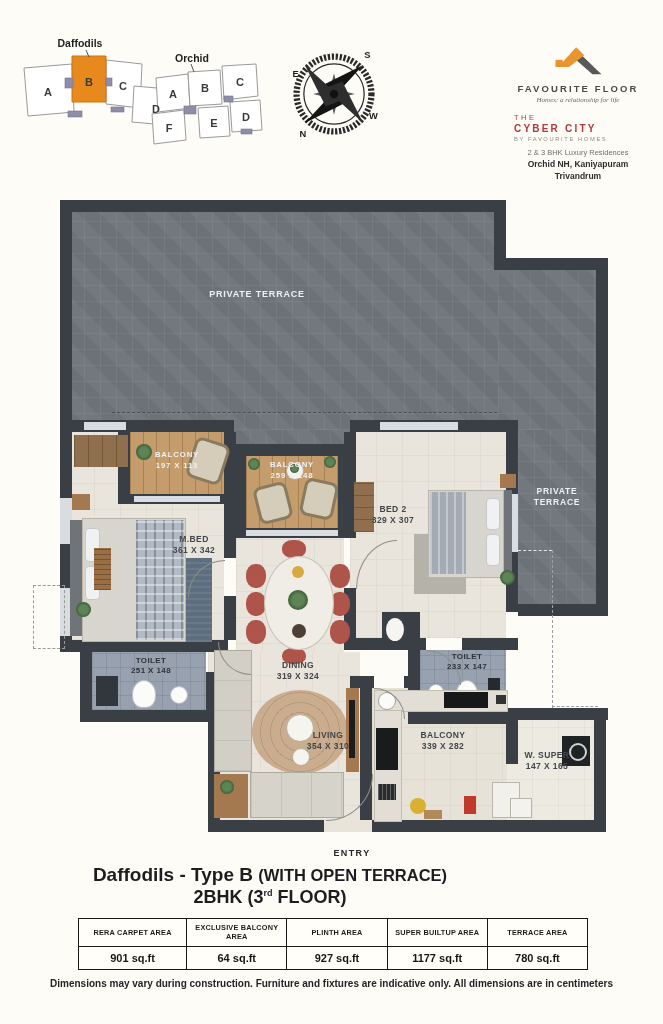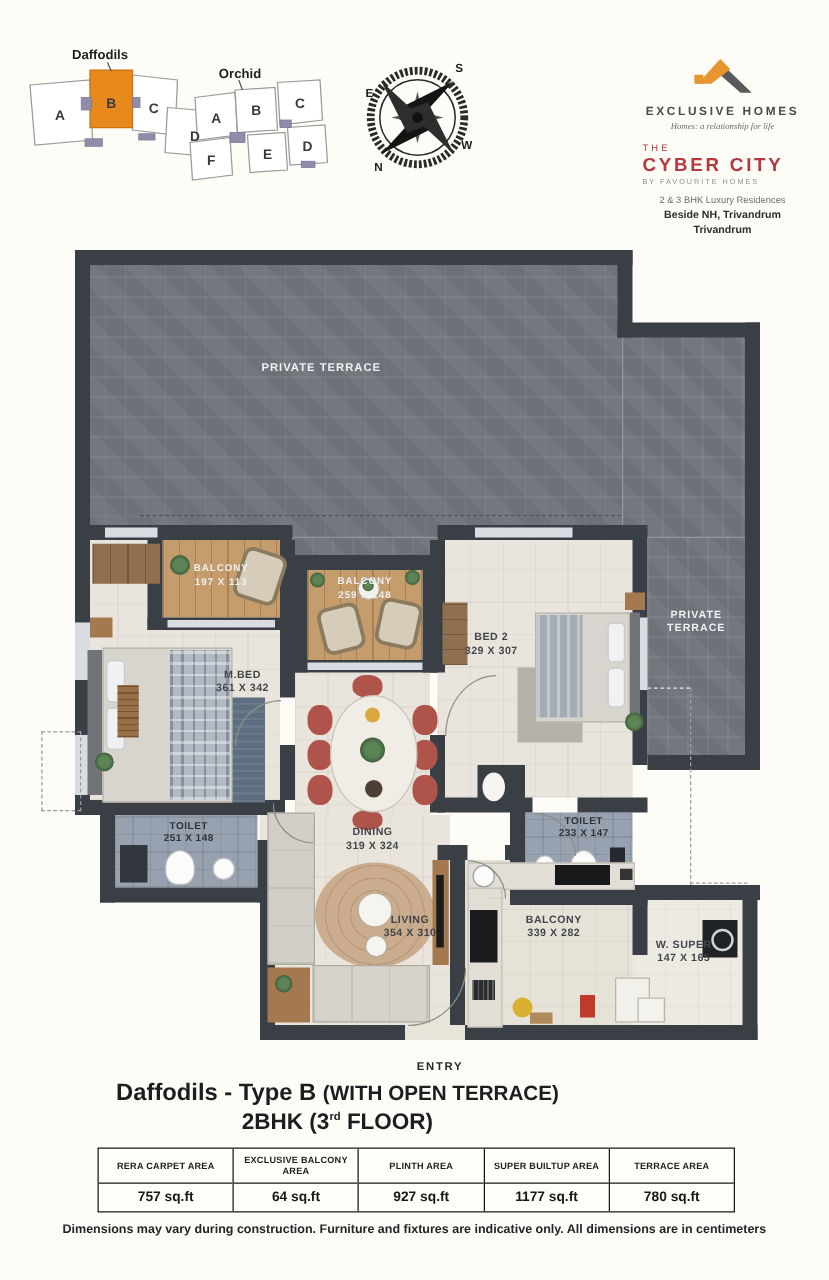--- a/index.html
+++ b/index.html
@@ -8,21 +8,21 @@
   .abs{position:absolute;}
   
   #keyplan{position:absolute;left:10px;top:34px;width:258px;height:122px;}
   #keyplan text{font-family:"Liberation Sans",sans-serif;}
   #compass{position:absolute;left:282px;top:42px;width:104px;height:104px;}
   #brand{position:absolute;left:498px;top:40px;width:160px;text-align:center;color:#3c3c3c;}
   #brand .bname{font-size:9.5px;font-weight:700;letter-spacing:2.1px;color:#4a4a4a;margin-top:3px;}
   #brand .btag{font-size:7px;font-style:italic;font-family:"Liberation Serif",serif;color:#6b6b6b;margin-top:2px;}
   #brand .cc{width:128px;margin:9px auto 0;text-align:left;}
   #brand .the{font-size:7.5px;font-weight:400;letter-spacing:2.5px;color:#b5383f;}
-  #brand .cyber{font-size:15px;font-weight:700;letter-spacing:2.2px;color:#b5383f;margin-top:1px;}
+  #brand .cyber{font-size:10px;font-weight:700;letter-spacing:2.2px;color:#b5383f;margin-top:1px;}
   #brand .by{font-size:5.8px;letter-spacing:1.6px;color:#8d8d8d;margin-top:2px;}
   #brand .desc{font-size:7.5px;color:#6e6e6e;margin-top:6px;}
   #brand .addr{font-size:8.5px;font-weight:700;color:#2d2d2d;margin-top:2px;}
   
   #plan{position:absolute;left:52px;top:198px;width:566px;height:648px;}
   .wall{position:absolute;background:#3a3f46;}
   .win{position:absolute;background:#d9dde1;}
   .terr{position:absolute;background-color:#73777e;
         background-image:
           repeating-linear-gradient(0deg,rgba(255,255,255,.06) 0 1px,transparent 1px 16px),
@@ -126,29 +126,29 @@
     <text x="88" y="74">W</text>
   </g>
 </svg>
 
 <div id="brand">
   <svg width="56" height="36" viewBox="0 0 60 40">
     <polygon points="27,10 56,38 46,38 21,16" fill="#58595b"></polygon>
     <polygon points="8,30 28,8 37,17 20,30" fill="#e8952f"></polygon>
     <rect x="5" y="22" width="8" height="8" fill="#e8952f"></rect>
   </svg>
-  <div class="bname">EXCLUSIVE HOMES</div>
+  <div class="bname">FAVOURITE FLOOR</div>
   <div class="btag">Homes: a relationship for life</div>
   <div class="cc">
     <div class="the">THE</div>
     <div class="cyber">CYBER CITY</div>
     <div class="by">BY FAVOURITE HOMES</div>
   </div>
   <div class="desc">2 &amp; 3 BHK Luxury Residences</div>
-  <div class="addr">Beside NH, Trivandrum</div>
+  <div class="addr">Orchid NH, Kaniyapuram</div>
   <div class="addr">Trivandrum</div>
 </div>
 
 <div id="plan">
 
   <div class="terr" style="left:16px;top:12px;width:430px;height:220px;"></div>
   <div class="terr" style="left:446px;top:66px;width:98px;height:166px;"></div>
   <div class="terr" style="left:182px;top:232px;width:116px;height:16px;"></div>
   <div class="terr" style="left:466px;top:232px;width:78px;height:176px;"></div>
 
@@ -357,21 +357,21 @@
     <span class="paren">(WITH OPEN TERRACE)</span>
   </div>
   <div class="l2">
     <span>2BHK (3</span><sup>rd</sup><span> FLOOR)</span>
   </div>
 </div>
 
 <div id="area-table">
   <div class="col">
     <div class="hd">RERA CARPET AREA</div>
-    <div class="vl">757 sq.ft</div>
+    <div class="vl">901 sq.ft</div>
   </div>
   <div class="col">
     <div class="hd">EXCLUSIVE BALCONY AREA</div>
     <div class="vl">64 sq.ft</div>
   </div>
   <div class="col">
     <div class="hd">PLINTH AREA</div>
     <div class="vl">927 sq.ft</div>
   </div>
   <div class="col">

